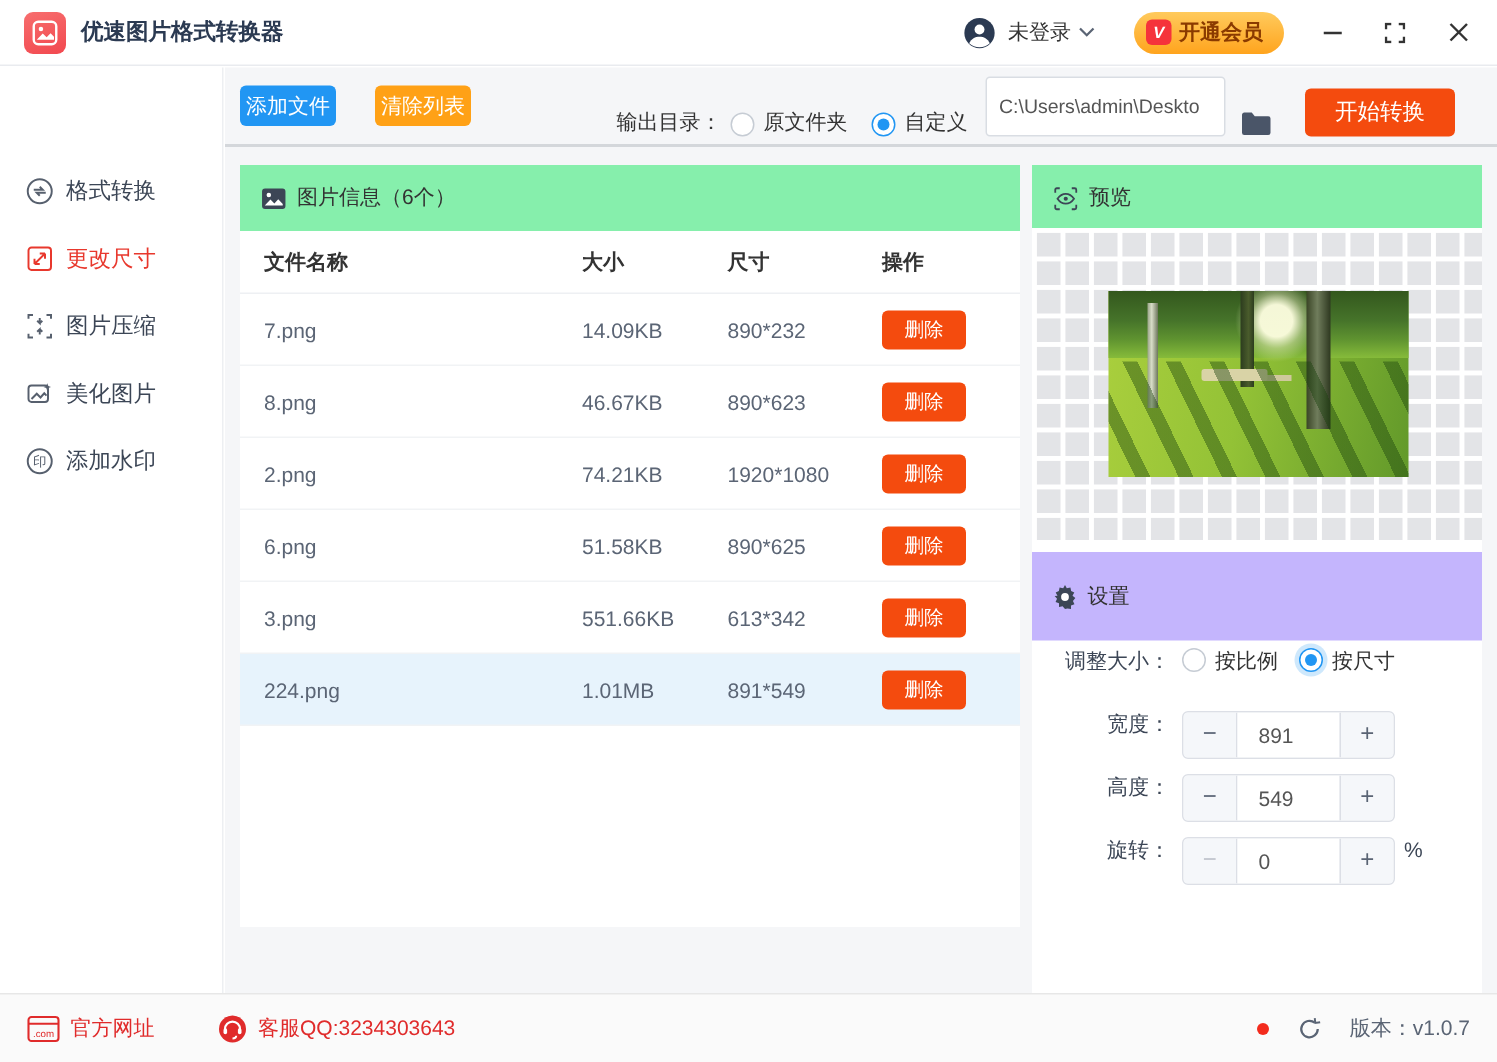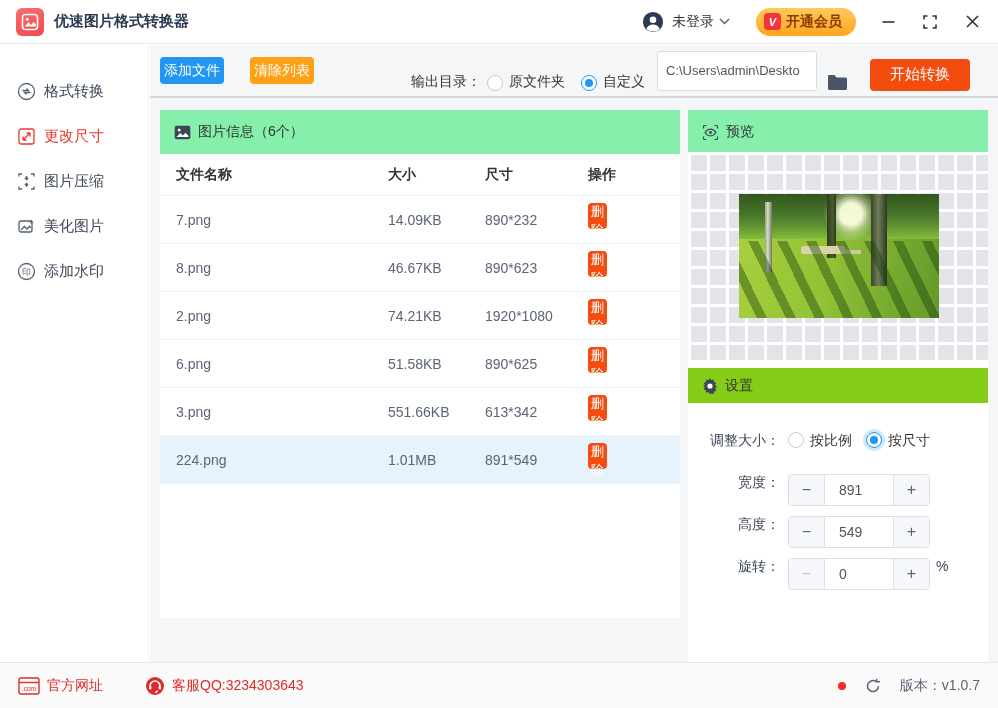--- a/index.html
+++ b/index.html
@@ -22,21 +22,21 @@
   .chev { margin-left:5px; }
   .vip-btn { margin-left:26px; height:28px; padding:0 14px 0 8px; border:none; border-radius:14px;
     background:linear-gradient(180deg,#ffca5c,#ffa41d); display:flex; align-items:center; gap:5px;
     font-size:14px; font-weight:bold; color:#8a3a00; cursor:pointer; }
   .vip-badge { width:17px; height:17px; border-radius:4px; background:#f5333b; color:#fff;
     font-size:11px; font-weight:bold; display:flex; align-items:center; justify-content:center; font-style:italic; }
   .win-btn { width:20px; height:20px; margin-left:22px; display:flex; align-items:center; justify-content:center; cursor:pointer; }
 
   
   .sidebar { position:absolute; top:45px; left:0; width:149px; bottom:46px; background:#fff;
-    border-right:1px solid #edeff2; padding-top:24px; }
+    border-right:1px solid #edeff2; padding-top:60px; }
   .side-item { height:45px; display:flex; align-items:center; padding-left:17px; gap:8px;
     font-size:15px; color:#3c4656; cursor:pointer; }
   .side-item.active { color:#e8382d; }
 
   
   .content { position:absolute; top:45px; left:150px; right:0; bottom:46px; background:#f5f6f8; }
   .toolbar { position:absolute; top:0; left:0; right:0; height:53px; display:flex; align-items:center;
     padding:0 28px 0 10px; border-bottom:2px solid #d4d7db; }
   .btn { border:none; border-radius:4px; color:#fff; font-size:14px; height:27px; padding:0 4px; cursor:pointer; }
   .btn-add { background:var(--accent-blue); }
@@ -54,21 +54,21 @@
   .btn-start { background:var(--accent-red); margin-left:22px; height:32px; padding:0 20px; font-size:15px; }
 
   
   .file-panel { position:absolute; top:65px; left:10px; width:520px; height:508px; background:#fff; }
   .panel-head { height:44px; background:#86efac; display:flex; align-items:center; padding-left:14px; gap:7px; color:#333; }
   .thead, .trow { display:grid; grid-template-columns:228px 97px 103px 1fr; align-items:center; }
   .thead { height:42px; font-weight:bold; color:#333; border-bottom:1px solid #eef0f3; }
   .cell-name { padding-left:16px; }
   .trow { height:48px; border-bottom:1px solid #f1f3f5; color:#5b6575; }
   .trow.selected { background:#e7f3fc; }
-  .del-btn { width:19px; height:26px; border:none; border-radius:4px; background:var(--accent-red);
+  .del-btn { width:56px; height:26px; border:none; border-radius:4px; background:var(--accent-red);
     color:#fff; font-size:13px; cursor:pointer; }
 
   
   .right-panel { position:absolute; top:65px; left:538px; width:300px; height:552px; background:#fff; }
   .checkerboard { position:absolute; top:42px; left:0; right:0; height:208px;
     background-color:#e3e4e7;
     background-image:linear-gradient(#fff 0 3px, transparent 3px),
                      linear-gradient(90deg,#fff 0 3px, transparent 3px);
     background-size:19px 19px; }
   .photo { position:absolute; left:51px; top:42px; width:200px; height:124px; overflow:hidden;
@@ -77,21 +77,21 @@
       linear-gradient(180deg,#33571d 0%, #46742a 16%, #5f9330 26%, #86bb3a 36%, transparent 36%),
       linear-gradient(100deg,#aacf3d 0%, #93c236 45%, #62992a 100%); }
   .photo .shadows { position:absolute; left:-20%; right:-20%; top:38%; bottom:0;
     background:repeating-linear-gradient(64deg, rgba(25,65,12,.42) 0 9px, transparent 9px 26px); }
   .trunk { position:absolute; background:linear-gradient(90deg,#2c3c1e,#4a5c2c 60%,#2c3c1e); }
   .trunk.t1 { left:26px; top:8px; width:7px; height:70px; background:linear-gradient(90deg,#9aa488,#d8ddc8 40%,#6d765c); }
   .trunk.t2 { left:88px; top:0; width:9px; height:64px; }
   .trunk.t3 { left:132px; top:-4px; width:16px; height:96px; background:linear-gradient(90deg,#3a4526,#707d5c 45%,#2e3820); }
   .bench { position:absolute; left:62px; top:52px; width:44px; height:8px; background:#d9d3a6; border-radius:2px;
     box-shadow:0 10px 0 -6px #c9c394, 18px 2px 0 -2px #cfc99c; }
-  .settings-head { position:absolute; top:258px; left:0; right:0; height:35px; background:#84cc16;
+  .settings-head { position:absolute; top:258px; left:0; right:0; height:59px; background:#c4b5fd;
     display:flex; align-items:center; padding-left:14px; gap:7px; color:#333; }
   .settings-body { position:absolute; top:300px; left:0; right:0; bottom:0; padding-top:22px; }
   .set-row { display:flex; align-items:flex-start; margin-bottom:10px; height:32px; }
   .set-label { width:100px; text-align:right; padding-right:8px; color:#3c4656; flex:none; }
   .stepper { width:142px; height:32px; border:1px solid #dcdfe6; border-radius:4px; background:#fff;
     display:flex; overflow:hidden; }
   .step-btn { width:36px; flex:none; background:#f5f7fa; border:none; color:#5a6474; font-size:16px; cursor:pointer; }
   .step-btn.minus { border-right:1px solid #dcdfe6; }
   .step-btn.plus { border-left:1px solid #dcdfe6; }
   .step-btn.disabled { color:#c0c4cc; cursor:default; }

